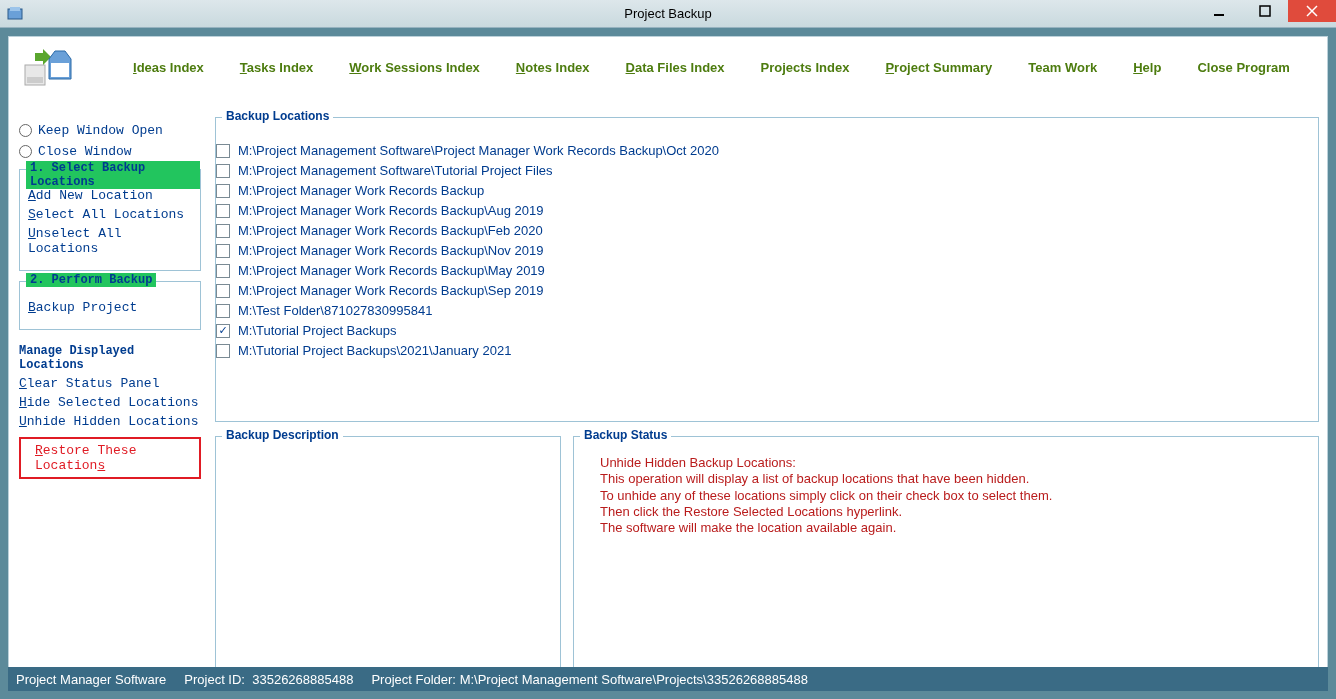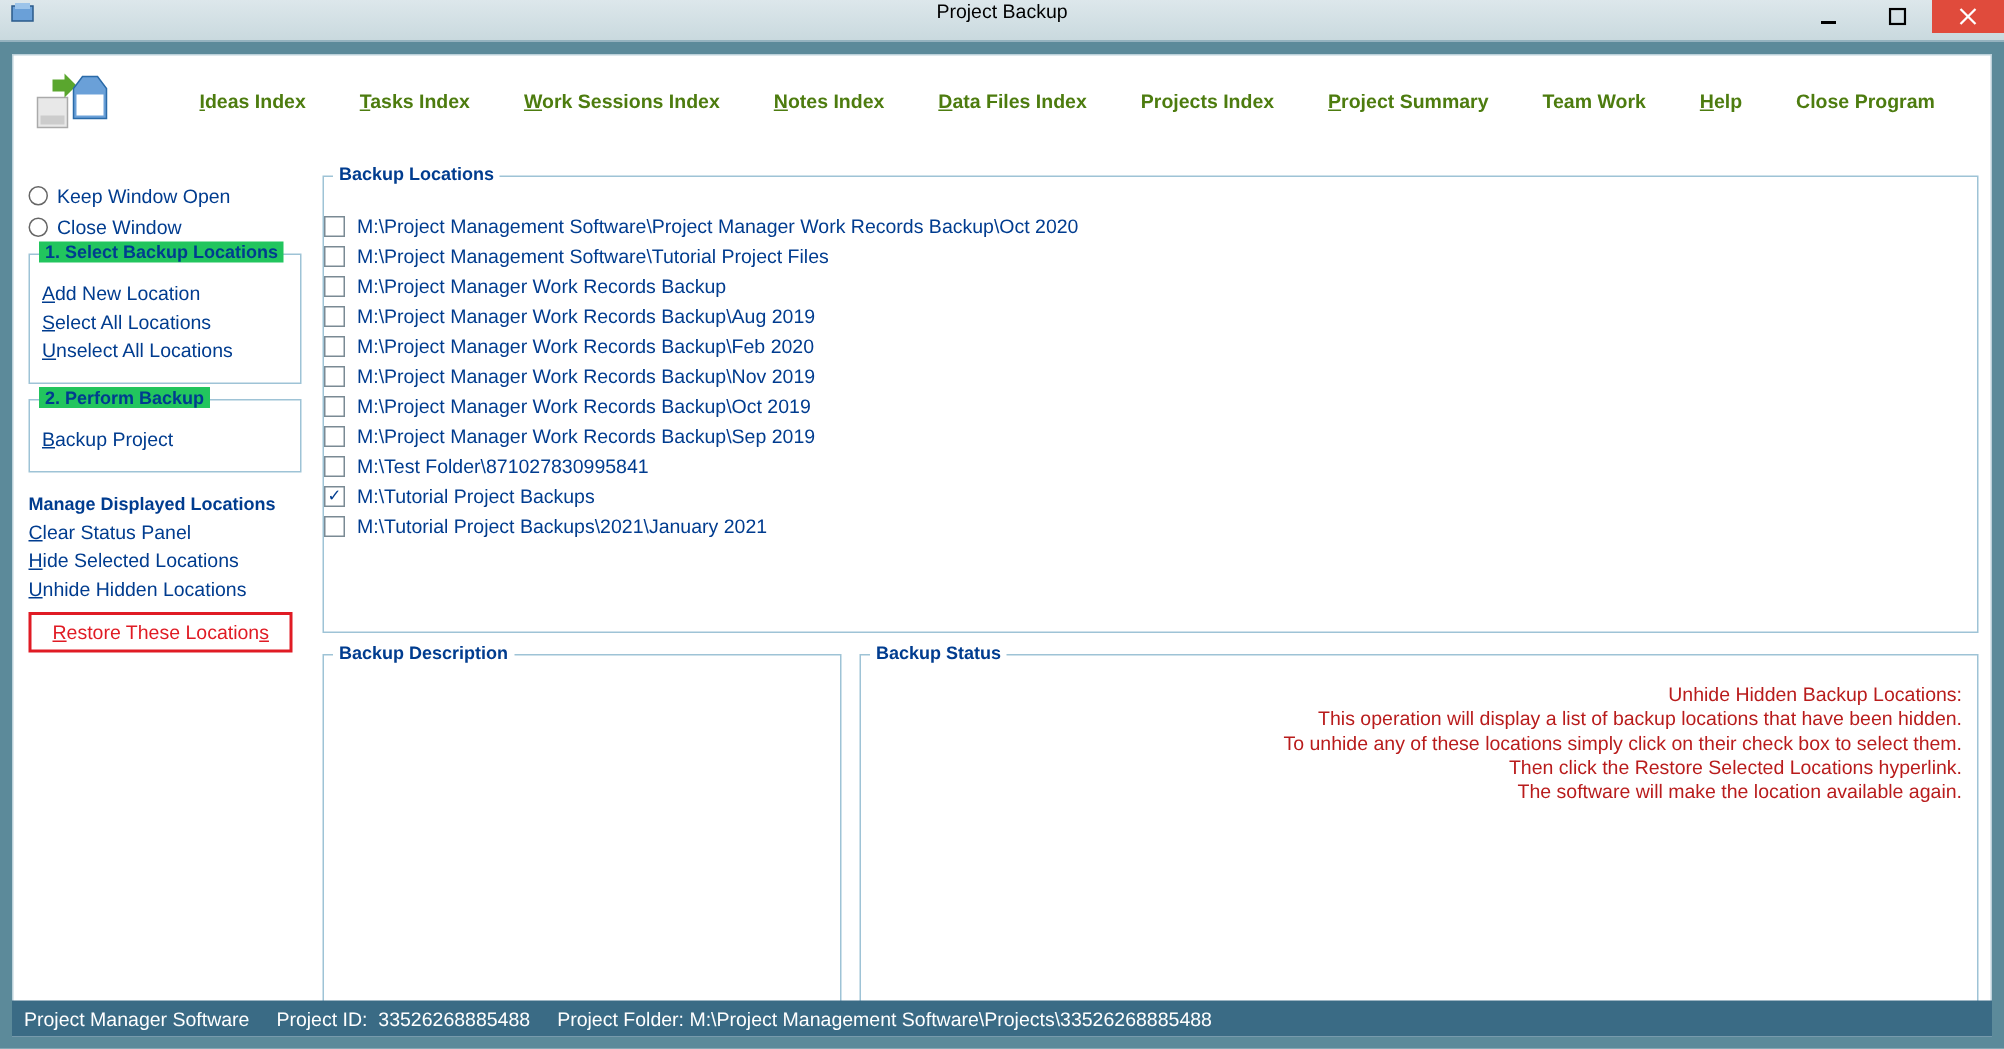--- a/index.html
+++ b/index.html
@@ -11,21 +11,21 @@
     height: 699px;
     overflow: hidden;
     position: relative;
   }
   
   .titlebar {
     height: 28px;
     background: linear-gradient(180deg, #dde7eb 0%, #c9d9de 100%);
     border-bottom: 1px solid #96b2bf;
     display: flex;
-    align-items: flex-start;
+    align-items: center;
     position: relative;
   }
   .titlebar .title-icon {
     margin-left: 6px;
     width: 18px; height: 18px;
   }
   .titlebar .title-text {
     position: absolute;
     left: 0; right: 0;
     text-align: center;
@@ -82,20 +82,21 @@
   .menubar .menu-item .u { text-decoration: underline; }
   
   .main {
     position: absolute;
     top: 80px; left: 0; right: 0; bottom: 0;
     display: flex;
   }
   .sidebar {
     width: 200px;
     padding: 6px 8px 6px 10px;
+    font-family: Liberation Mono, monospace;
   }
   .radio-row {
     display: flex; align-items: center;
     color: #003c8f;
     font-size: 13px;
     margin-bottom: 6px;
     cursor: pointer;
   }
   .radio {
     width: 13px; height: 13px;
@@ -190,21 +191,20 @@
     justify-content: center;
     font-size: 11px;
     color: #003c8f;
   }
   
   .bottom-row {
     display: flex;
     gap: 12px;
     margin-top: 14px;
     flex: 1;
-    text-align: right;
   }
   .desc-box, .status-box {
     border: 1px solid #9ec3d6;
     position: relative;
     padding: 18px 10px 10px 10px;
   }
   .desc-box { flex: 0 0 346px; }
   .status-box { flex: 1; }
   .desc-box .gb-title, .status-box .gb-title {
     position: absolute;
@@ -355,21 +355,21 @@
               <div class="loc-row">
                 <span class="cb"></span>
                 <span>M:\Project Manager Work Records Backup\Feb 2020</span>
               </div>
               <div class="loc-row">
                 <span class="cb"></span>
                 <span>M:\Project Manager Work Records Backup\Nov 2019</span>
               </div>
               <div class="loc-row">
                 <span class="cb"></span>
-                <span>M:\Project Manager Work Records Backup\Oct 2019</span>
+                <span>M:\Project Manager Work Records Backup\May 2019</span>
               </div>
               <div class="loc-row">
                 <span class="cb"></span>
                 <span>M:\Project Manager Work Records Backup\Sep 2019</span>
               </div>
               <div class="loc-row">
                 <span class="cb"></span>
                 <span>M:\Test Folder\871027830995841</span>
               </div>
               <div class="loc-row">

